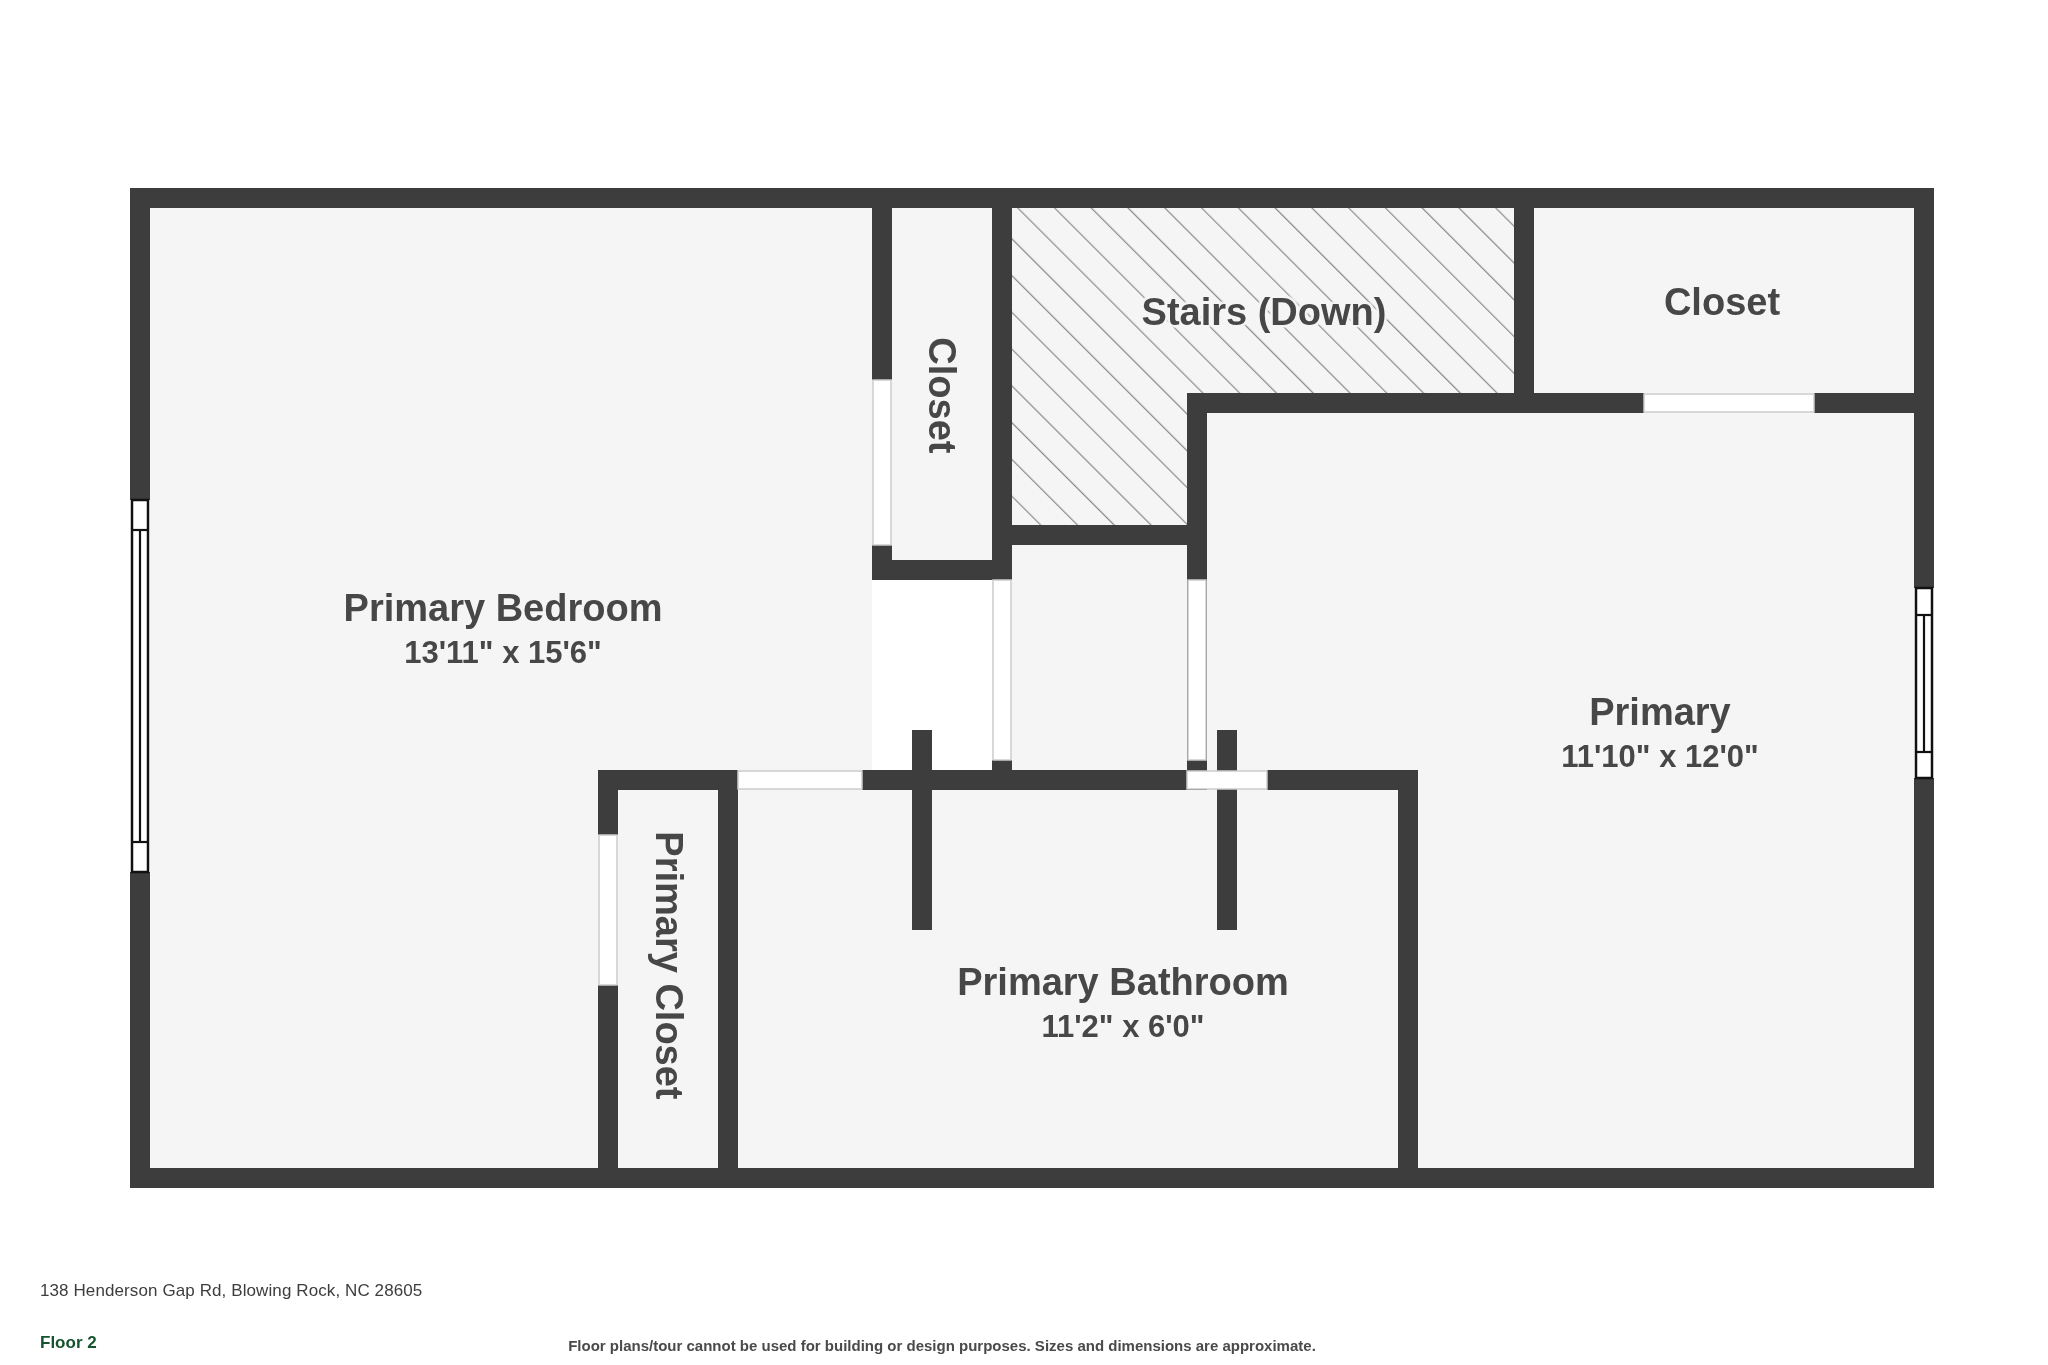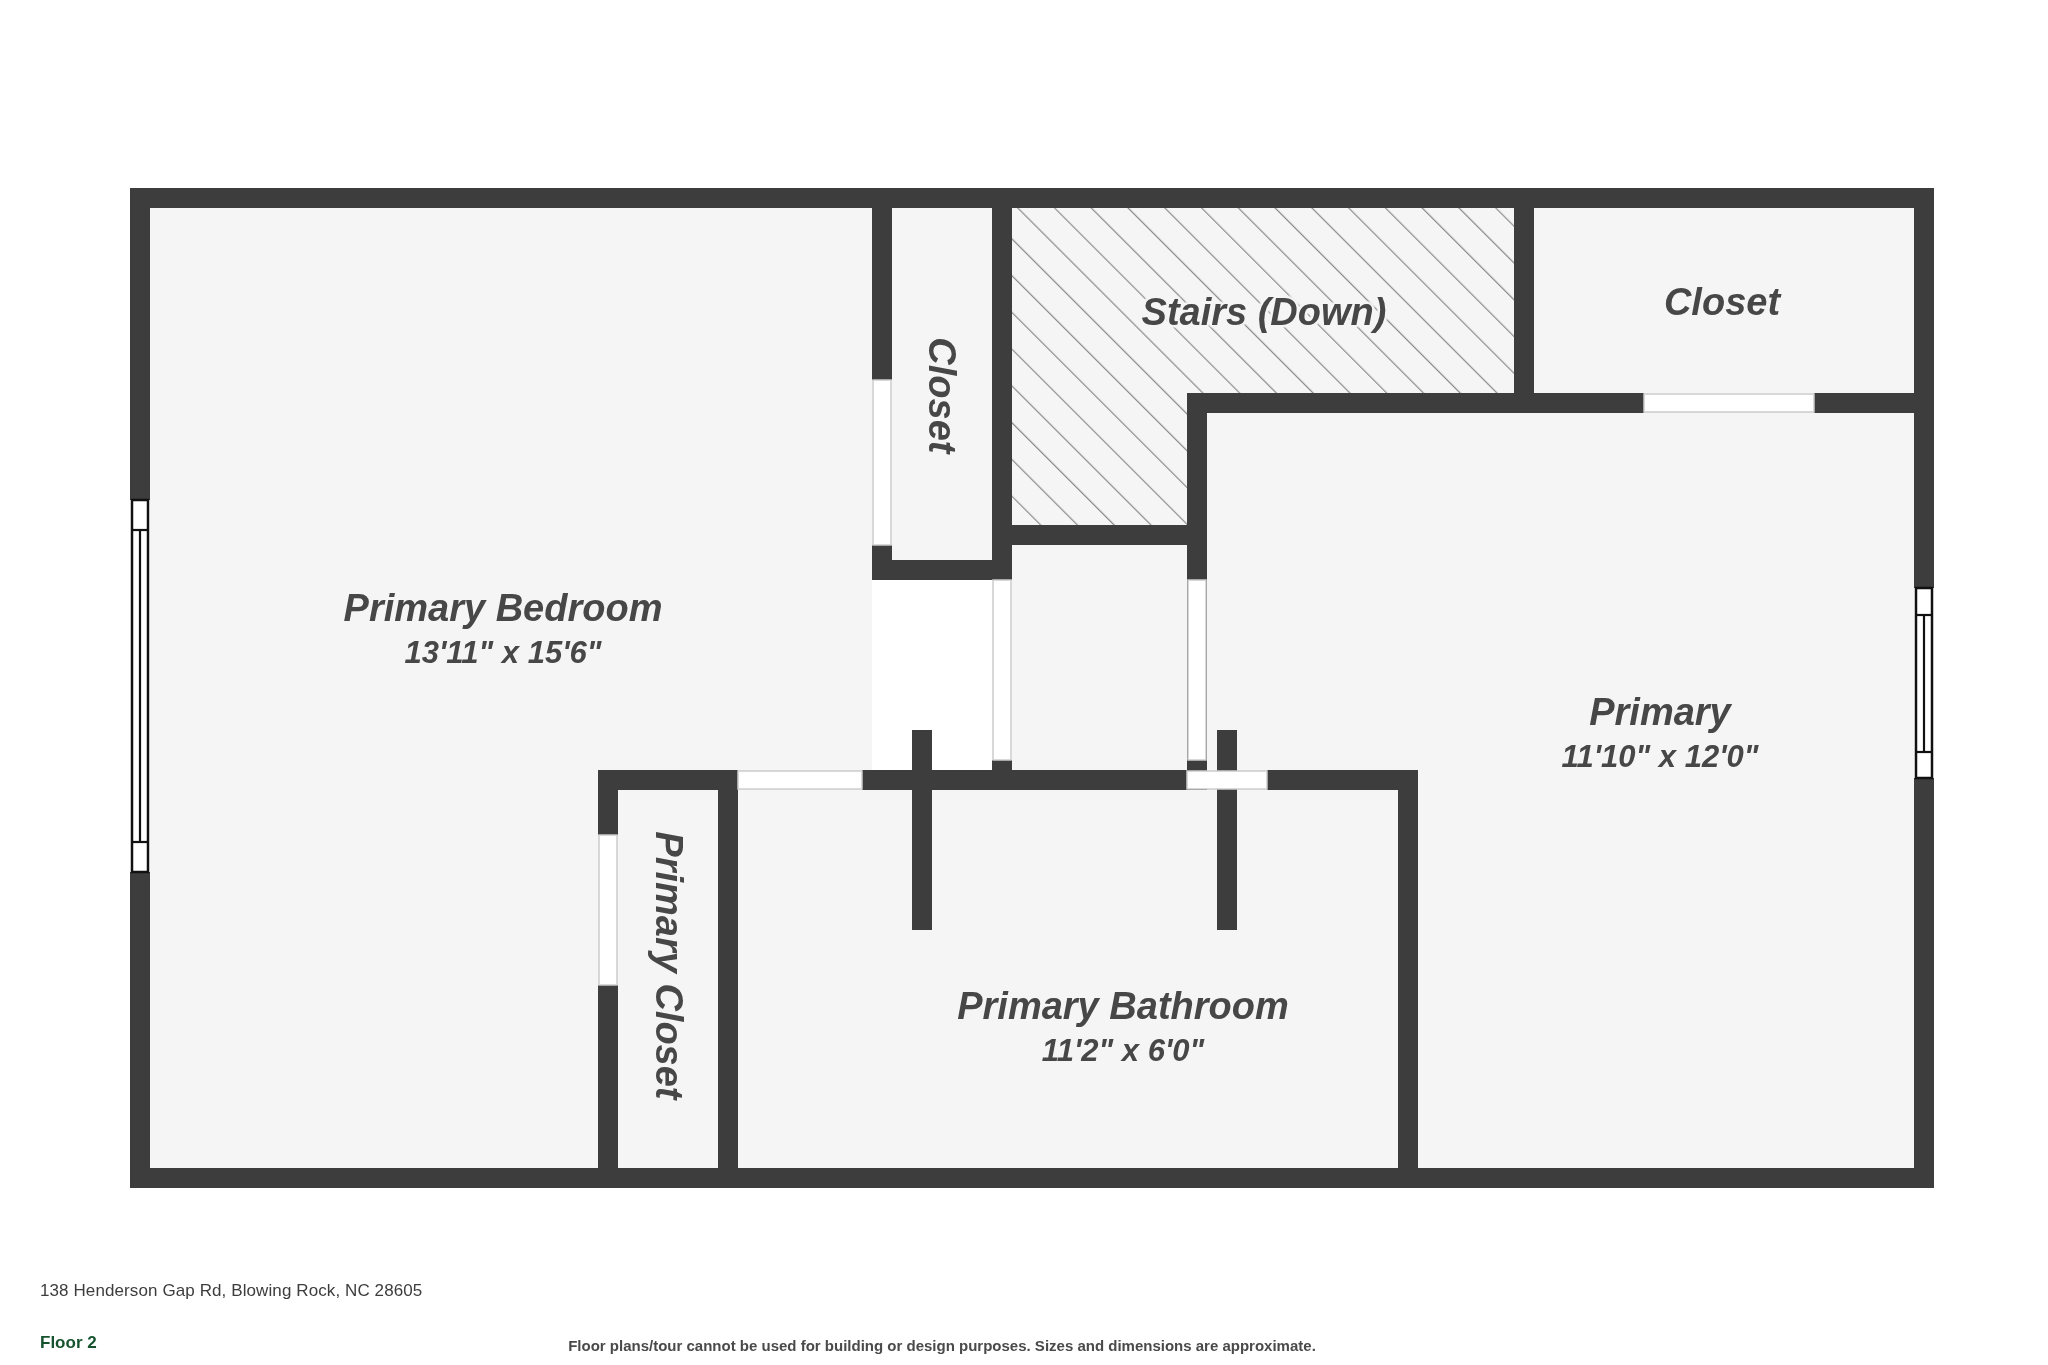--- a/index.html
+++ b/index.html
@@ -26,21 +26,20 @@
     position: absolute;
     text-align: center;
     color: #474747;
     font-family: "Liberation Sans", sans-serif;
     pointer-events: none;
     text-shadow:
        2px 0 2px #f5f5f5, -2px 0 2px #f5f5f5,
        0 2px 2px #f5f5f5, 0 -2px 2px #f5f5f5,
        2px 2px 2px #f5f5f5, -2px -2px 2px #f5f5f5,
        2px -2px 2px #f5f5f5, -2px 2px 2px #f5f5f5;
-    font-style: italic;
   }
   .room-name {
     font-weight: bold;
     font-size: 38px;
     line-height: 1.18;
     white-space: nowrap;
   }
   .room-dims {
     font-weight: bold;
     font-size: 31px;
@@ -230,20 +229,20 @@
   <div class="room-name">Primary</div>
   <div class="room-dims">11'10" x 12'0"</div>
 </div>
 
 <div class="vlabel-wrap" style="left:618px; top:770px; width:100px; height:390px;">
   <div class="room-label" style="position:relative; left:0; top:0;">
     <div class="room-name">Primary Closet</div>
   </div>
 </div>
 
-<div class="room-label" style="left:738px; top:960px; width:770px;margin-top:24px;">
+<div class="room-label" style="left:738px; top:960px; width:770px;">
   <div class="room-name">Primary Bathroom</div>
   <div class="room-dims">11'2" x 6'0"</div>
 </div>
 
 <div class="footer-addr">138 Henderson Gap Rd, Blowing Rock, NC 28605</div>
 <div class="footer-floor">Floor 2</div>
 <div class="footer-disclaimer">Floor plans/tour cannot be used for building or design purposes. Sizes and dimensions are approximate.</div>
 
 </body></html>

